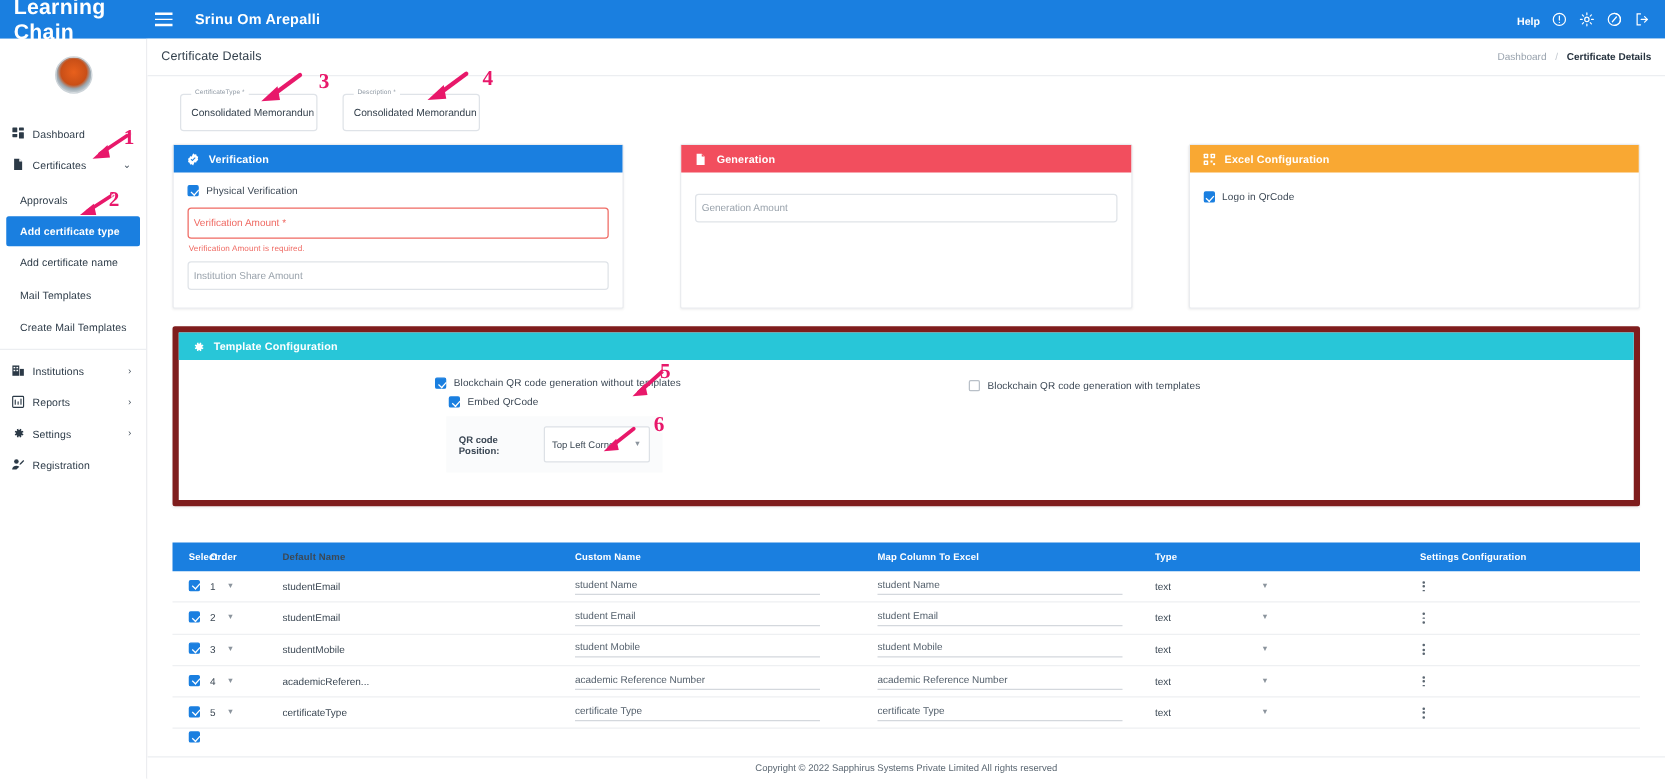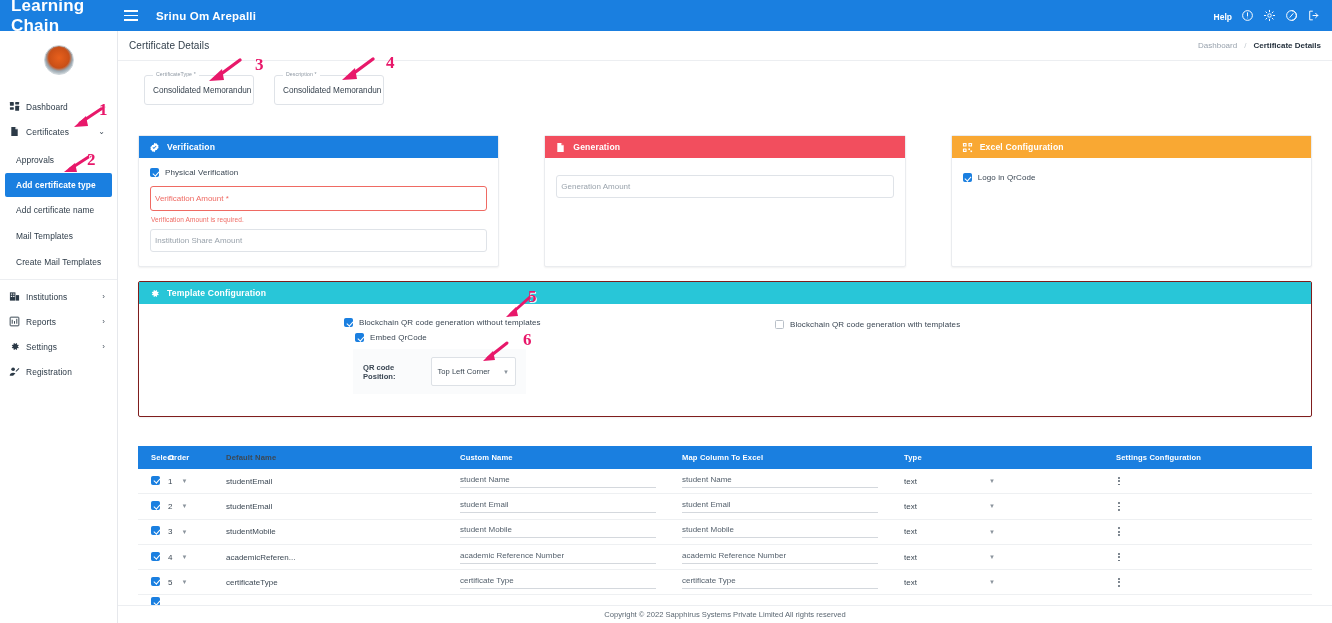--- a/index.html
+++ b/index.html
@@ -81,21 +81,21 @@
   .outl-field .cap {
     position: absolute; top: -5px; left: 8px; background: #fff; padding: 0 3px;
     font-size: 5.2px; color: #8d97a2; letter-spacing: .1px;
   }
   .outl-field .val {
     position: absolute; left: 8px; top: 10px; font-size: 8.2px; color: #36424e;
     white-space: nowrap; overflow: hidden; width: 98px;
   }
 
   
-  .panels { display: flex; gap: 45px; padding: 0 8px; margin-top: 20px; }
+  .panels { display: flex; gap: 45px; padding: 0 8px; }
   .panel {
     flex: 1; background: #fff; border: 1px solid #eaecef;
     border-radius: 2px; box-shadow: 0 1px 2px rgba(0,0,0,.06);
   }
   .panel-head {
     height: 22px; display: flex; align-items: center; gap: 7px; padding: 0 10px;
     color: #fff; font-size: 8.6px; font-weight: bold; letter-spacing: .15px;
   }
   .panel-head svg { width: 11px; height: 11px; display: block; }
   .panel-body { padding: 10px 11px 14px 11px; min-height: 104px; }
@@ -114,21 +114,21 @@
 
   .inp {
     width: 100%; height: 23px; border: 1px solid #dfe3e8; border-radius: 3px;
     background: #fff; display: flex; align-items: center; padding: 0 4px;
     font-size: 8px; color: #9aa3ac;
   }
   .inp.err { border-color: #ef6a63; color: #ef6a63; height: 25px; }
   .err-msg { font-size: 6.5px; color: #ef6a63; margin: 5px 0 6px 1px; letter-spacing: .1px; }
 
   
-  .tmpl { margin: 14px 8px 0 8px; border: 1px solid #7f1d1d; border-radius: 2px; box-shadow: 0 1px 2px rgba(0,0,0,.06); }
+  .tmpl { margin: 14px 8px 0 8px; border: 5px solid #7f1d1d; border-radius: 2px; box-shadow: 0 1px 2px rgba(0,0,0,.06); }
   .tmpl-body { display: flex; padding: 14px 0 22px 0; position: relative; min-height: 90px; }
   .tmpl-left { width: 50%; display: flex; flex-direction: column; align-items: flex-start; padding-left: 205px; }
   .tmpl-right { width: 50%; padding-left: 50px; padding-top: 2px; }
   .qr-pos-box {
     margin-top: 5px; margin-left: 9px; background: #fafbfc; padding: 8px 10px;
     display: flex; align-items: center; gap: 8px; width: 173px;
   }
   .qr-pos-lbl { font-size: 7.6px; color: #3a4653; font-weight: bold; }
   .qr-select {
     width: 93px; height: 29px; border: 1px solid #dde1e6; border-radius: 2px; background: #fff;
@@ -145,21 +145,21 @@
   }
   .tbl-row {
     display: flex; align-items: center; height: 25.3px;
     border-bottom: 1px solid #eef0f2; font-size: 8px; color: #3c4854;
   }
   .c-sel { width: 30px; padding-left: 13px; }
   .c-ord { width: 42px; display: flex; align-items: center; gap: 9px; }
   .c-ord .cd { font-size: 6px; color: #8b949d; }
   .c-def { width: 250px; color: #3c4854; }
   .c-cus { width: 222px; }
-  .c-map { width: 222px; }
+  .c-map { width: 222px; margin-left: 20px; }
   .c-typ { width: 120px; display: flex; align-items: center; }
   .c-typ .cd { font-size: 6px; color: #8b949d; margin-left: 72px; }
   .c-set { flex: 1; }
   .tbl-head .c-def { padding-left: 16px; }
   .tbl-row .c-def { padding-left: 16px; }
   .tbl-head .c-set { padding-left: 92px; }
   .uline {
     width: 196px; border-bottom: 1px solid #d4d8dd; padding-bottom: 3px;
     font-size: 8px; color: #55616d;
   }

